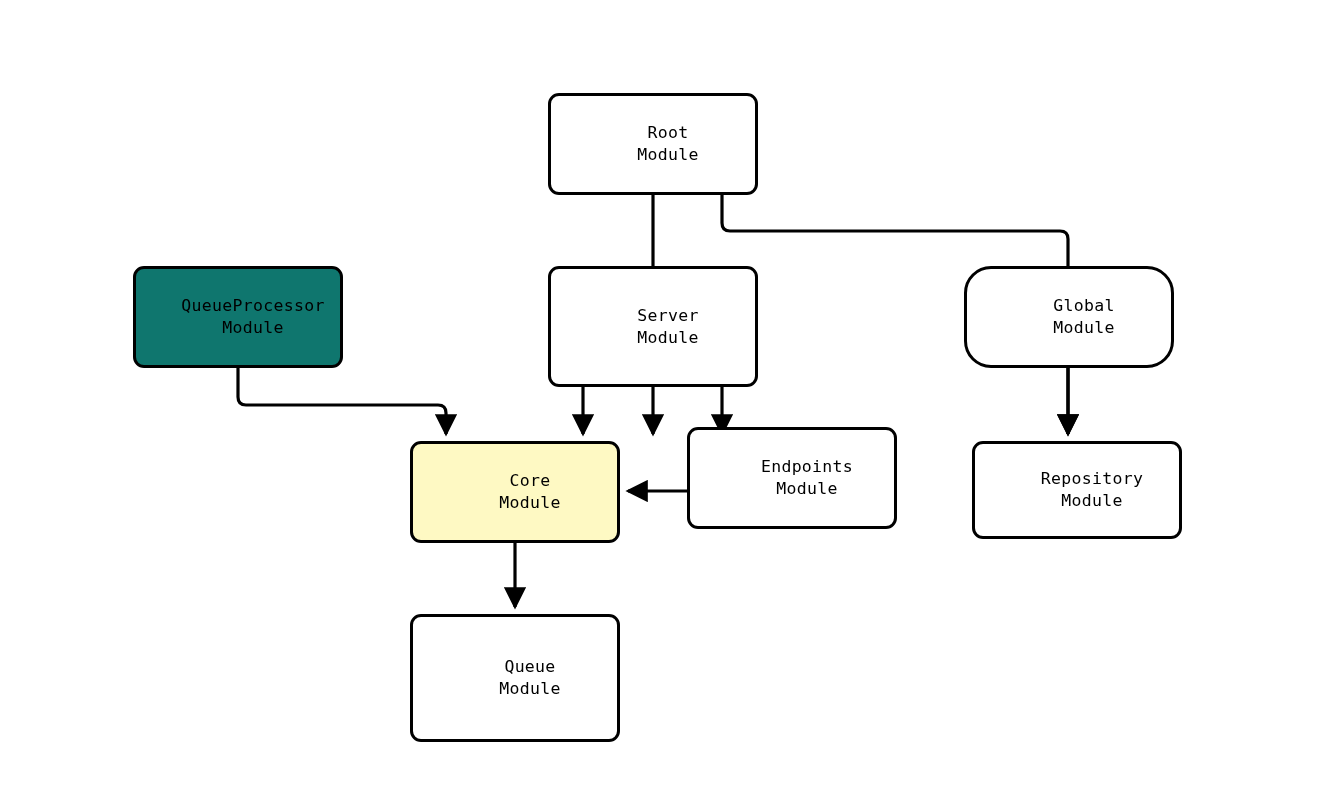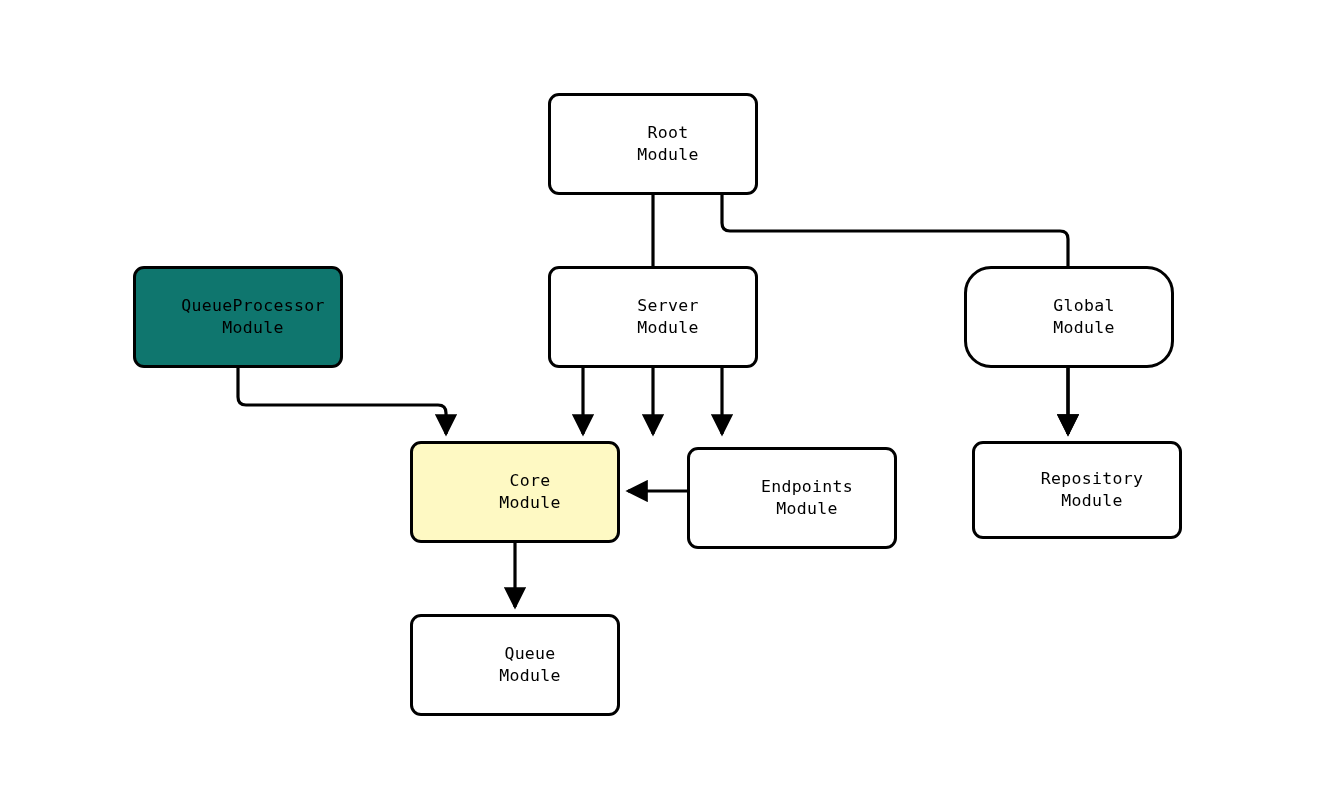--- a/index.html
+++ b/index.html
@@ -62,21 +62,21 @@
         <path d="M 722 368 L 722 434" marker-end="url(#arrowhead)"></path>
         <path d="M 687 491 L 628 491" marker-end="url(#arrowhead)"></path>
         <path d="M 1068 368 L 1068 434" marker-end="url(#arrowhead)"></path>
         <path d="M 515 543 L 515 607" marker-end="url(#arrowhead)"></path>
       </g>
   </svg>
 
   <div id="nodes-layer">
       <div class="node" style="left: 548px; top: 93px; width: 210px; height: 102px; border-color: rgb(0, 0, 0); background: rgb(255, 255, 255);"><span class="ln">Root</span><span class="ln">Module</span></div>
       <div class="node" style="left: 133px; top: 266px; width: 210px; height: 102px; border-color: rgb(0, 0, 0); background: #0f766e;"><span class="ln">QueueProcessor</span><span class="ln">Module</span></div>
-      <div class="node" style="left: 548px; top: 266px; width: 210px; height: 102px; border-color: rgb(0, 0, 0); background: rgb(255, 255, 255);"><span class="ln">Server</span><span class="ln">Module</span></div>
+      <div class="node" style="left: 548px; top: 266px; width: 210px; height: 121px; border-color: rgb(0, 0, 0); background: rgb(255, 255, 255);"><span class="ln">Server</span><span class="ln">Module</span></div>
       <div class="node" style="left: 964px; top: 266px; width: 210px; height: 102px; border-color: rgb(0, 0, 0); background: rgb(255, 255, 255); border-radius: 27px;"><span class="ln">Global</span><span class="ln">Module</span></div>
       <div class="node" style="left: 410px; top: 441px; width: 210px; height: 102px; border-color: rgb(0, 0, 0); background: #fef9c3;"><span class="ln">Core</span><span class="ln">Module</span></div>
-      <div class="node" style="left: 687px; top: 447px; width: 210px; height: 102px; border-color: rgb(0, 0, 0); background: rgb(255, 255, 255);"><span class="ln">Endpoints</span><span class="ln">Module</span></div>
+      <div class="node" style="left: 687px; top: 427px; width: 210px; height: 102px; border-color: rgb(0, 0, 0); background: rgb(255, 255, 255);"><span class="ln">Endpoints</span><span class="ln">Module</span></div>
       <div class="node" style="left: 972px; top: 441px; width: 210px; height: 98px; border-color: rgb(0, 0, 0); background: rgb(255, 255, 255);"><span class="ln">Repository</span><span class="ln">Module</span></div>
-      <div class="node" style="left: 410px; top: 614px; width: 210px; height: 102px; border-color: rgb(0, 0, 0); background: rgb(255, 255, 255);"><span class="ln">Queue</span><span class="ln">Module</span></div>
+      <div class="node" style="left: 410px; top: 614px; width: 210px; height: 128px; border-color: rgb(0, 0, 0); background: rgb(255, 255, 255);"><span class="ln">Queue</span><span class="ln">Module</span></div>
     </div>
 
 </div>
 
 </body></html>

